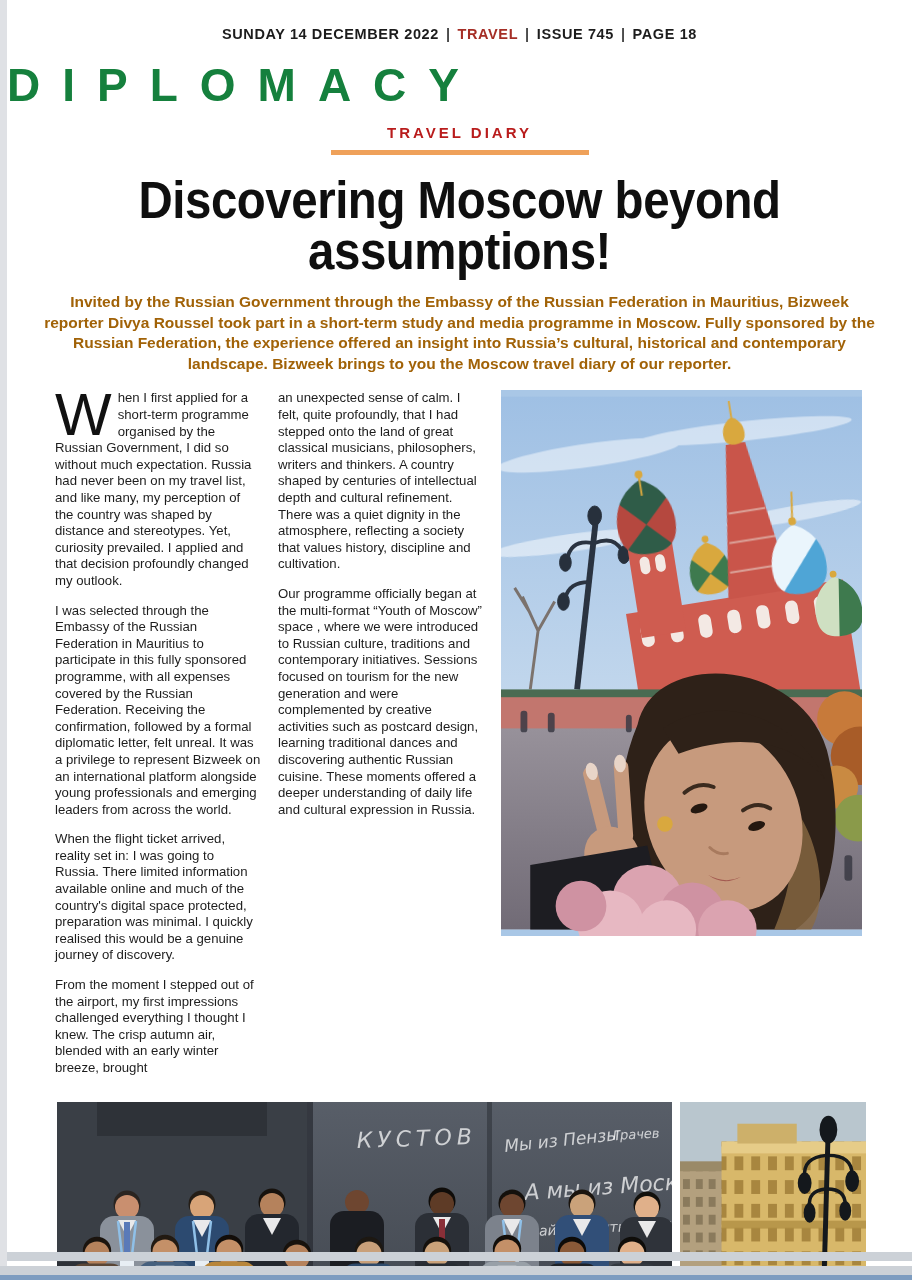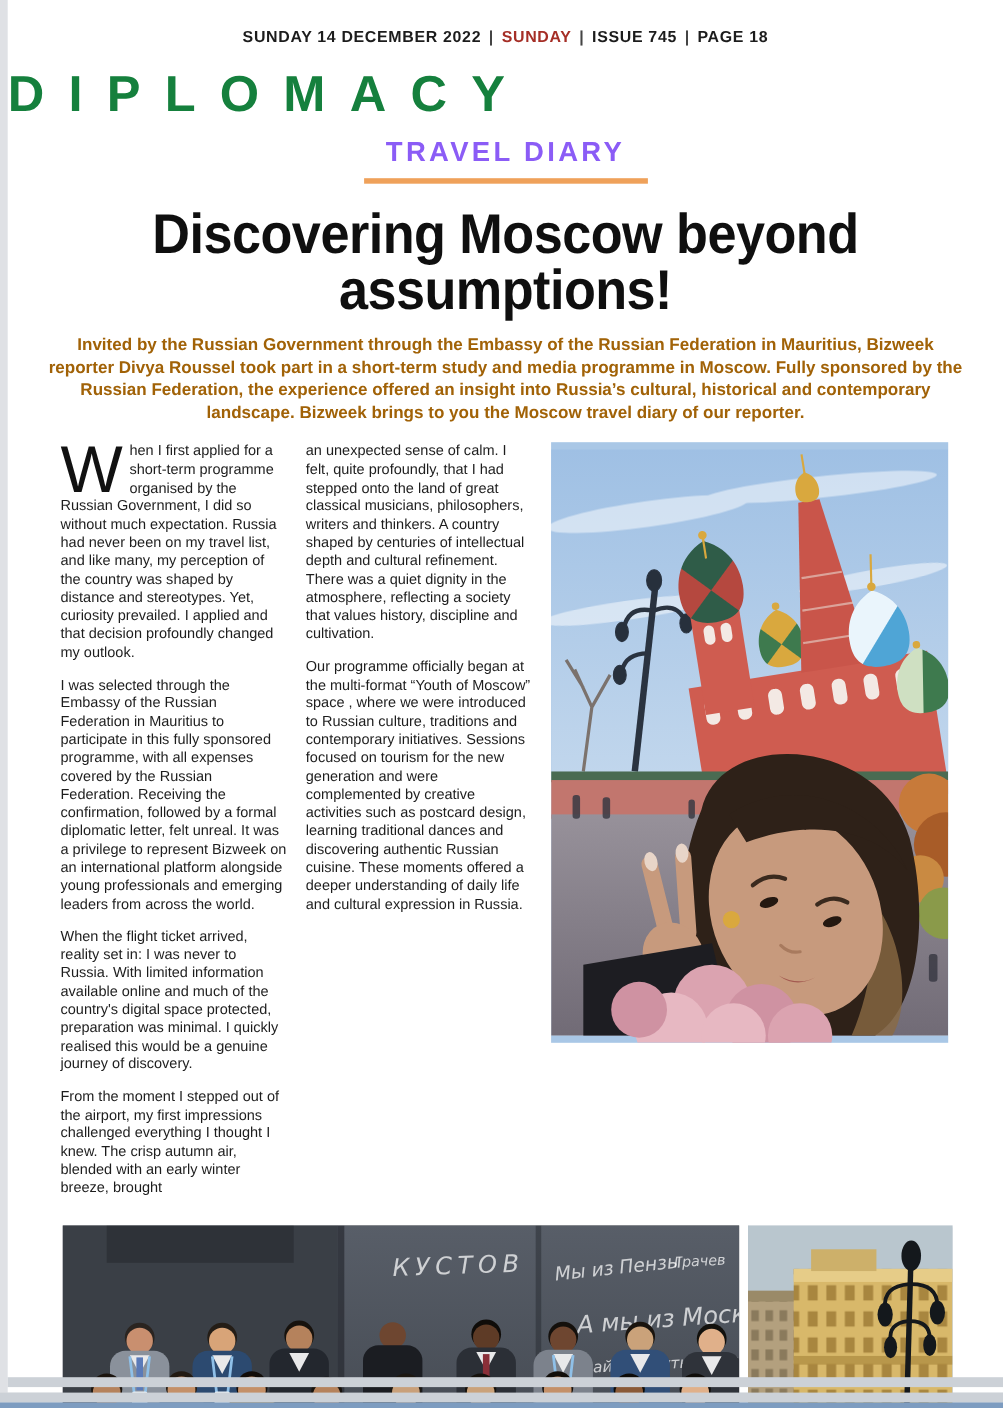--- a/index.html
+++ b/index.html
@@ -24,21 +24,21 @@
   .masthead .sep{color:#444;padding:0 7px;font-weight:bold;}
   .masthead .brand{color:#a52e26;}
 
   .section-title{
     text-align:left;margin-top:16px;
     font-size:46px;font-weight:800;color:#15803d;
     letter-spacing:22px;
   }
   .rubric{
     text-align:center;margin-top:12px;
-    font-size:25px;font-weight:bold;color:#8b5cf6;letter-spacing:3px;
+    font-size:15px;font-weight:bold;color:#b91c1c;letter-spacing:3px;
   }
   .rubric-bar{
     width:258px;height:5px;background:#efa15a;margin:9px auto 0;
   }
 
   .headline{
     text-align:center;margin-top:20px;color:#0f0f0f;
     font-size:51px;font-weight:800;letter-spacing:-.5px;line-height:1.0;
   }
   .headline>span{display:inline-block;transform:scaleX(.93);transform-origin:center;}
@@ -75,35 +75,35 @@
   .side-photo svg{display:block;width:100%;height:100%;}
 
   .chalk{fill:rgba(255,255,255,.72);font-family:"DejaVu Sans", sans-serif;font-style:italic;}
 </style>
 </head>
 <body>
 
 <div class="sheet">
 
   <div class="masthead">
-    <span>SUNDAY 14 DECEMBER 2022</span><span class="sep">|</span><span class="brand">SUNDAY</span><span class="sep">|</span><span>ISSUE 745</span><span class="sep">|</span><span>PAGE 18</span>
+    <span>SUNDAY 14 DECEMBER 2022</span><span class="sep">|</span><span class="brand">TRAVEL</span><span class="sep">|</span><span>ISSUE 745</span><span class="sep">|</span><span>PAGE 18</span>
   </div>
 
   <div class="section-title">DIPLOMACY</div>
   <div class="rubric">TRAVEL DIARY</div>
   <div class="rubric-bar"></div>
 
   <h1 class="headline" style="margin:20px 0 0 0;"><span>Discovering Moscow beyond assumptions!</span></h1>
   <div class="standfirst">Invited by the Russian Government through the Embassy of the Russian Federation in Mauritius, Bizweek reporter Divya Roussel took part in a short-term study and media programme in Moscow. Fully sponsored by the Russian Federation, the experience offered an insight into Russia’s cultural, historical and contemporary landscape. Bizweek brings to you the Moscow travel diary of our reporter.</div>
 
   <div class="article">
     <div class="col">
       <p><span class="dropcap">W</span><span>hen I first applied for a short-term programme organised by the Russian Government, I did so without much expectation. Russia had never been on my travel list, and like many, my perception of the country was shaped by distance and stereotypes. Yet, curiosity prevailed. I applied and that decision profoundly changed my outlook.</span></p>
       <p>I was selected through the Embassy of the Russian Federation in Mauritius to participate in this fully sponsored programme, with all expenses covered by the Russian Federation. Receiving the confirmation, followed by a formal diplomatic letter, felt unreal. It was a privilege to represent Bizweek on an international platform alongside young professionals and emerging leaders from across the world.</p>
-      <p>When the flight ticket arrived, reality set in: I was never to Russia. With limited information available online and much of the country's digital space protected, preparation was minimal. I quickly realised this would be a genuine journey of discovery.</p>
+      <p>When the flight ticket arrived, reality set in: I was going to Russia. There limited information available online and much of the country's digital space protected, preparation was minimal. I quickly realised this would be a genuine journey of discovery.</p>
       <p>From the moment I stepped out of the airport, my first impressions challenged everything I thought I knew. The crisp autumn air, blended with an early winter breeze, brought</p>
     </div>
     <div class="col">
       <p>an unexpected sense of calm. I felt, quite profoundly, that I had stepped onto the land of great classical musicians, philosophers, writers and thinkers. A country shaped by centuries of intellectual depth and cultural refinement. There was a quiet dignity in the atmosphere, reflecting a society that values history, discipline and cultivation.</p>
       <p>Our programme officially began at the multi-format “Youth of Moscow” space , where we were introduced to Russian culture, traditions and contemporary initiatives. Sessions focused on tourism for the new generation and were complemented by creative activities such as postcard design, learning traditional dances and discovering authentic Russian cuisine. These moments offered a deeper understanding of daily life and cultural expression in Russia.</p>
     </div>
 
     <div class="main-photo">
       <svg viewBox="0 0 370 546">
         <defs>

